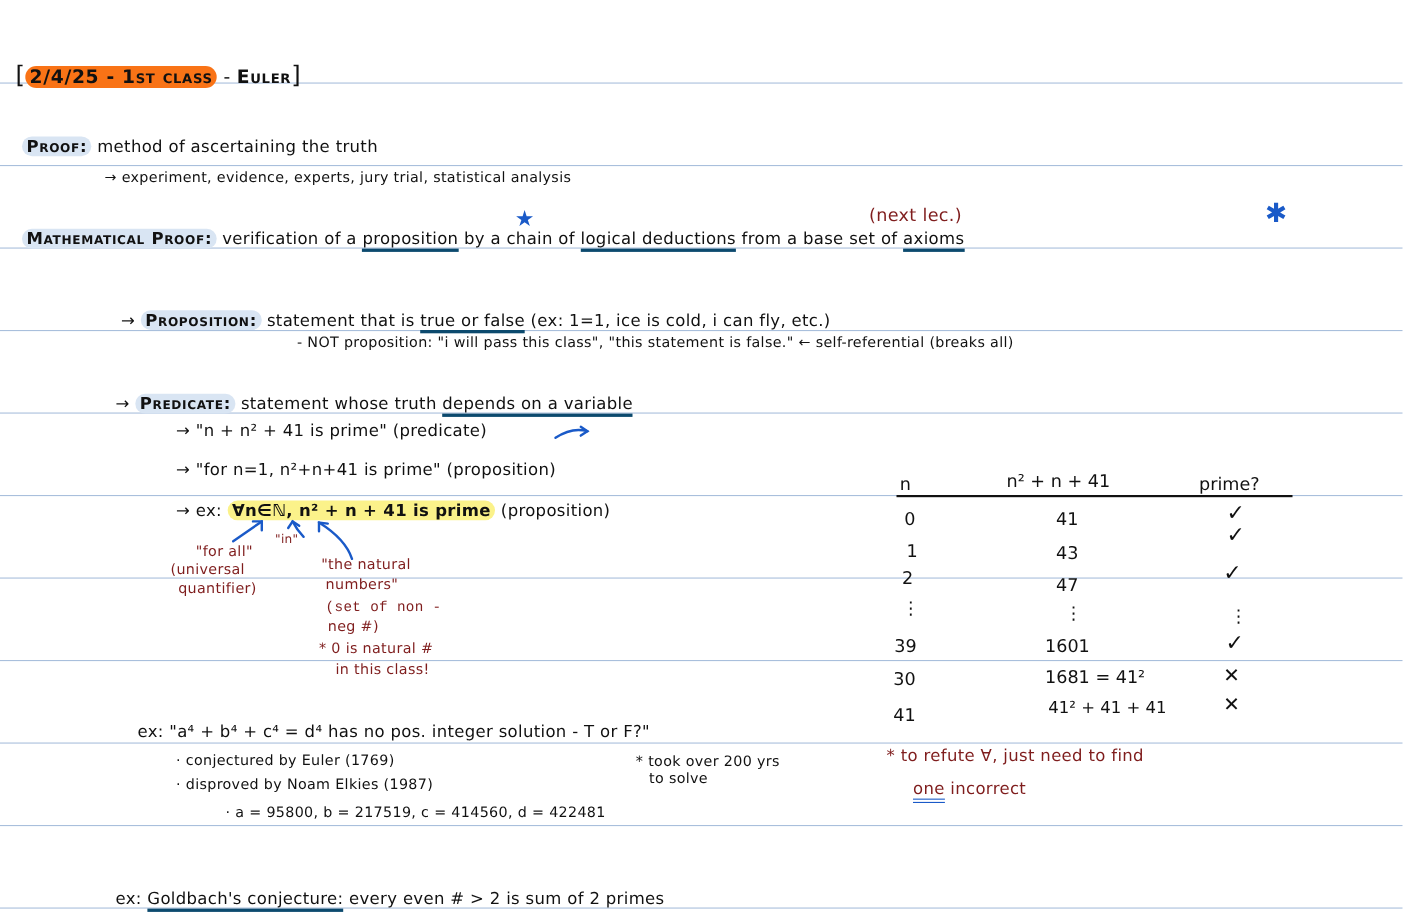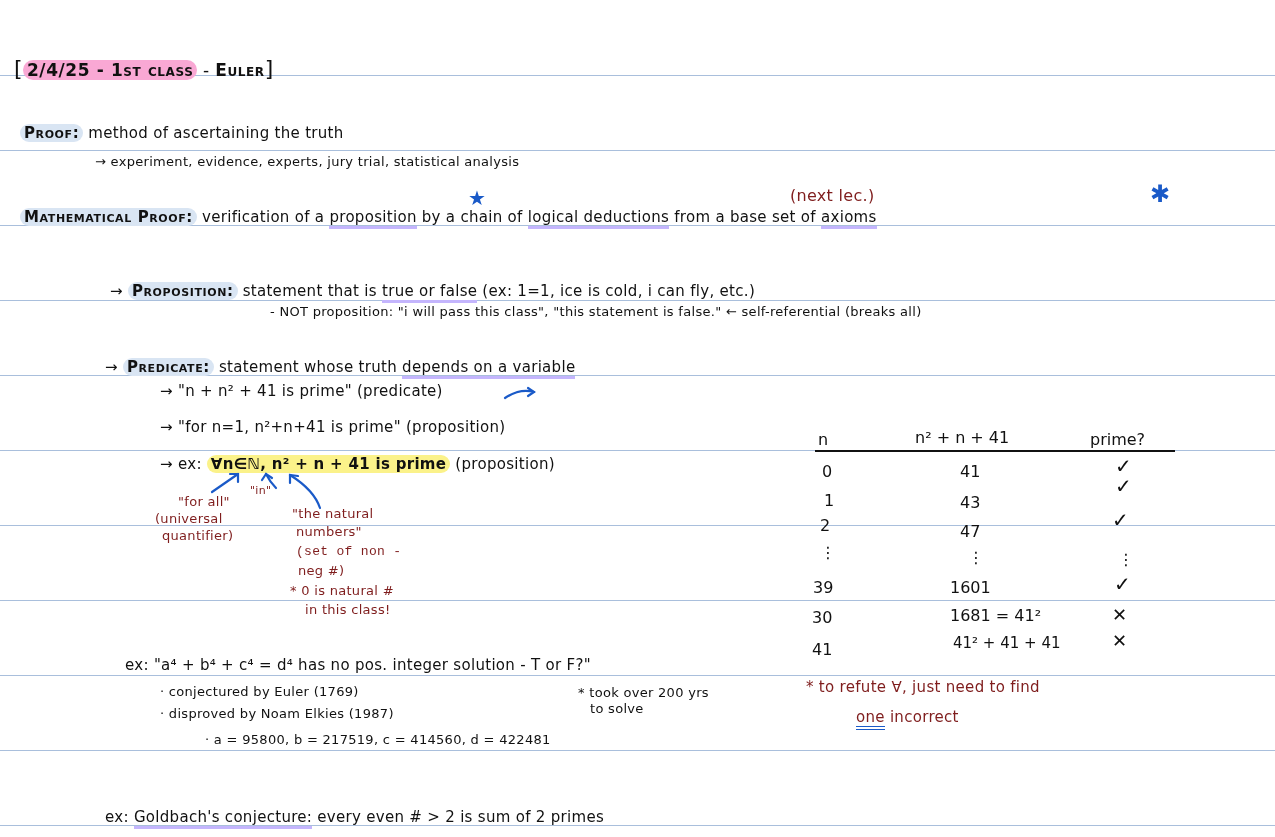--- a/index.html
+++ b/index.html
@@ -8,24 +8,24 @@
     background: #ffffff;
     font-family: "DejaVu Sans", sans-serif;
     color: #111111;
   }
   .rule {
     position: absolute; left: 0; width: 1275px; height: 1px;
     background: #a9bfdc;
   }
   .t { position: absolute; white-space: nowrap; font-size: 15px; letter-spacing: 0.3px; }
   .blue { color: #7f1d1d; }
-  .hl-pink { background: #f9a8d4; border-radius: 10px; padding: 0 4px; }
+  .hl-pink { background: #f97316; border-radius: 10px; padding: 0 4px; }
   .hl-blue { background: #d9e5f3; border-radius: 10px; padding: 0 4px; }
   .hl-yellow { background: #fbf28a; border-radius: 10px; padding: 0 4px; }
-  .ul { border-bottom: 3px solid #c4b5fd; padding-bottom: 0; }
+  .ul { border-bottom: 3px solid #0c4a6e; padding-bottom: 0; }
   .smallcaps { font-variant: small-caps; font-weight: bold; letter-spacing: 0.6px; }
   .bold { font-weight: bold; }
   .small { font-size: 13px; }
   .tbl-col { position: absolute; font-size: 16px; }
   .tbl-line { position: absolute; left: 815px; top: 450px; width: 360px; height: 2px; background: #111; }
   .mark { position: absolute; font-size: 20px; }
   .star { position: absolute; color: #1a5ac8; font-size: 22px; }
   .arrow-svg { position: absolute; left: 0; top: 0; }
 </style>
 </head>
@@ -149,21 +149,21 @@
     <div class="mark" style="left:1112px;top:604px;font-size:18px;">✕</div>
   </div>
   <div>
     <div class="tbl-col" style="left:812px;top:640px;">41</div>
     <div class="tbl-col" style="left:953px;top:634px;font-size:15px;">41² + 41 + 41</div>
     <div class="mark" style="left:1112px;top:630px;font-size:18px;">✕</div>
   </div>
 </div>
 
 <div class="t blue" style="left:806px;top:678px;">* to refute ∀, just need to find</div>
-<div class="t blue" style="left:830px;top:708px;margin-left:26px;">
+<div class="t blue" style="left:830px;top:708px;">
   <span style="border-bottom:4px double #1a5ac8;">one</span>
   <span>incorrect</span>
 </div>
 
 <div class="t" style="left:125px;top:656px;">
   <span>ex:</span>
   <span>"a⁴ + b⁴ + c⁴ = d⁴ has no pos. integer solution - T or F?"</span>
 </div>
 <div class="t small" style="left:160px;top:684px;">· conjectured by Euler (1769)</div>
 <div class="t small" style="left:160px;top:706px;">· disproved by Noam Elkies (1987)</div>

